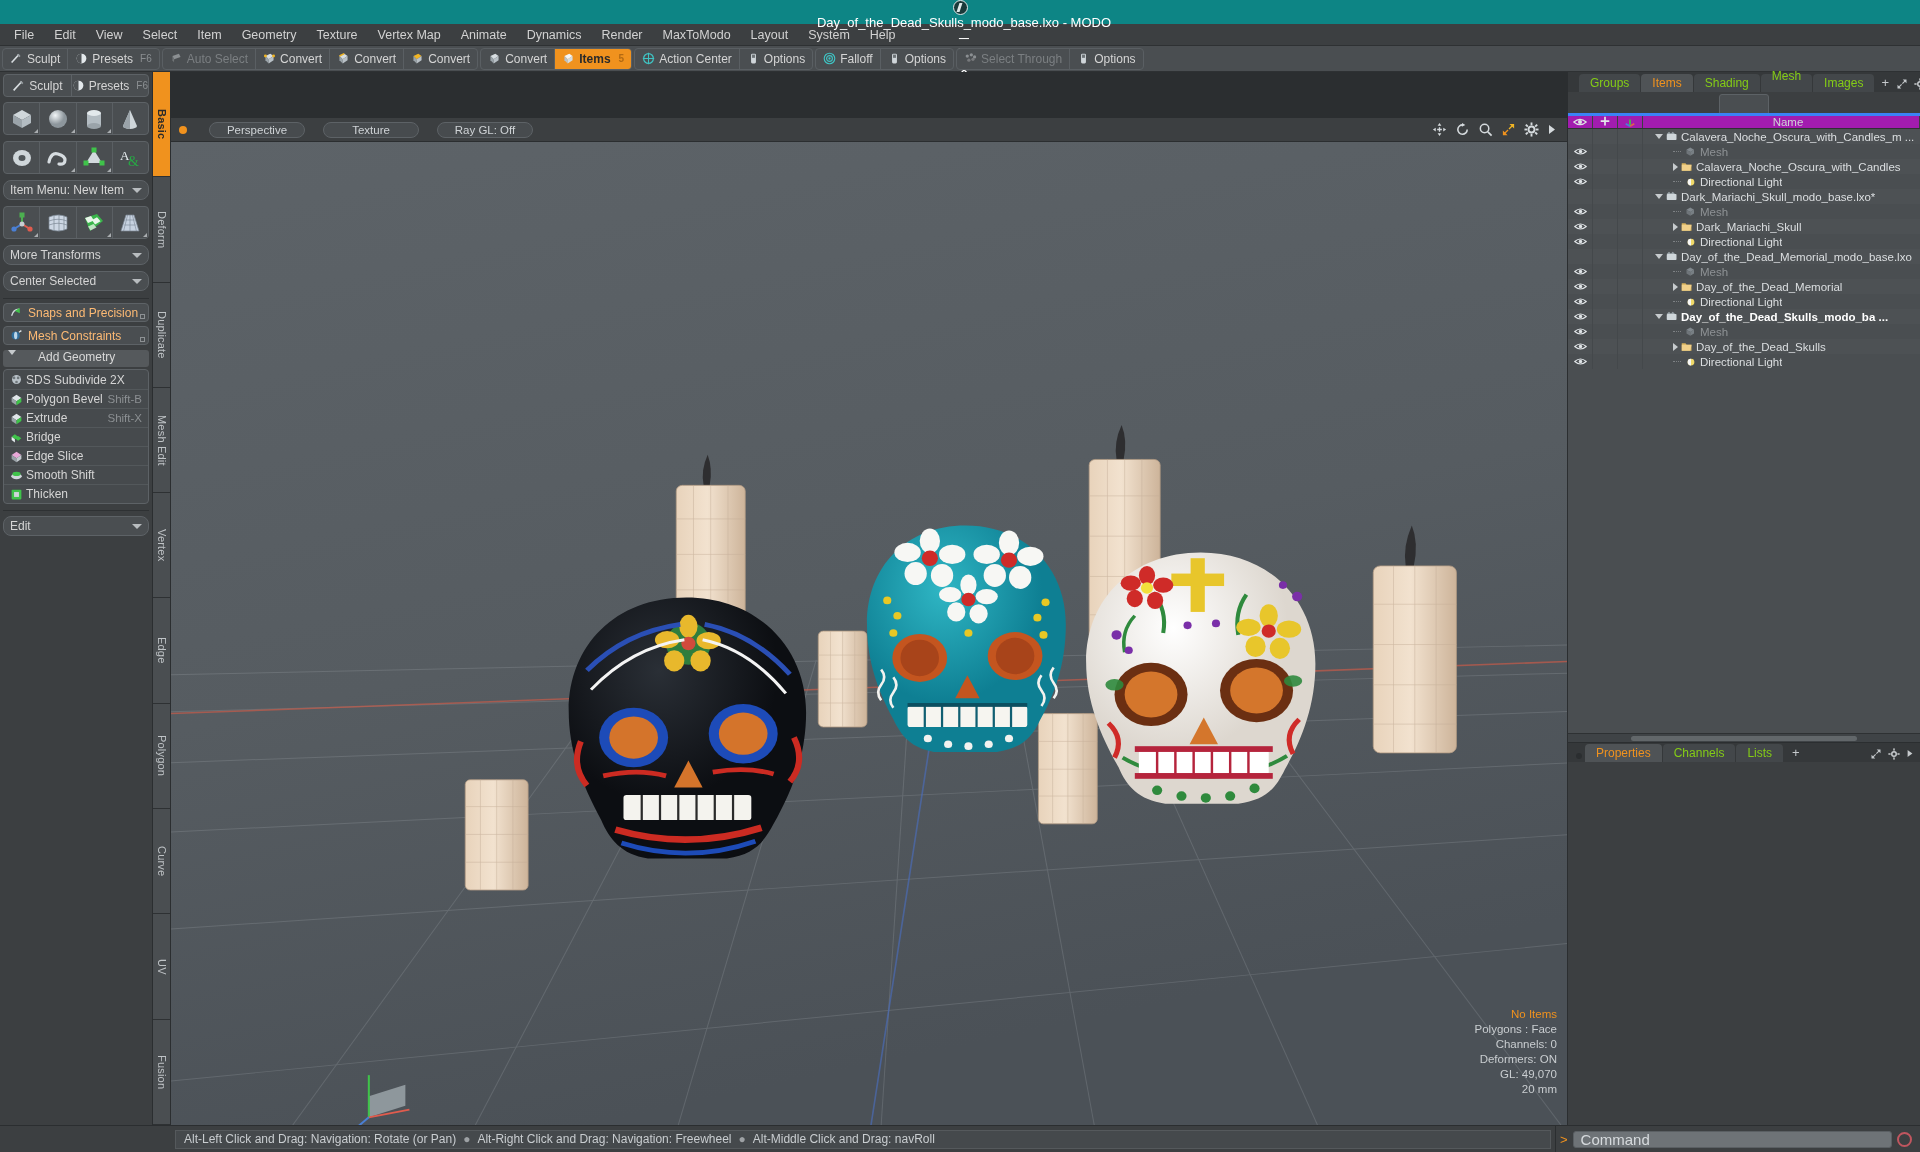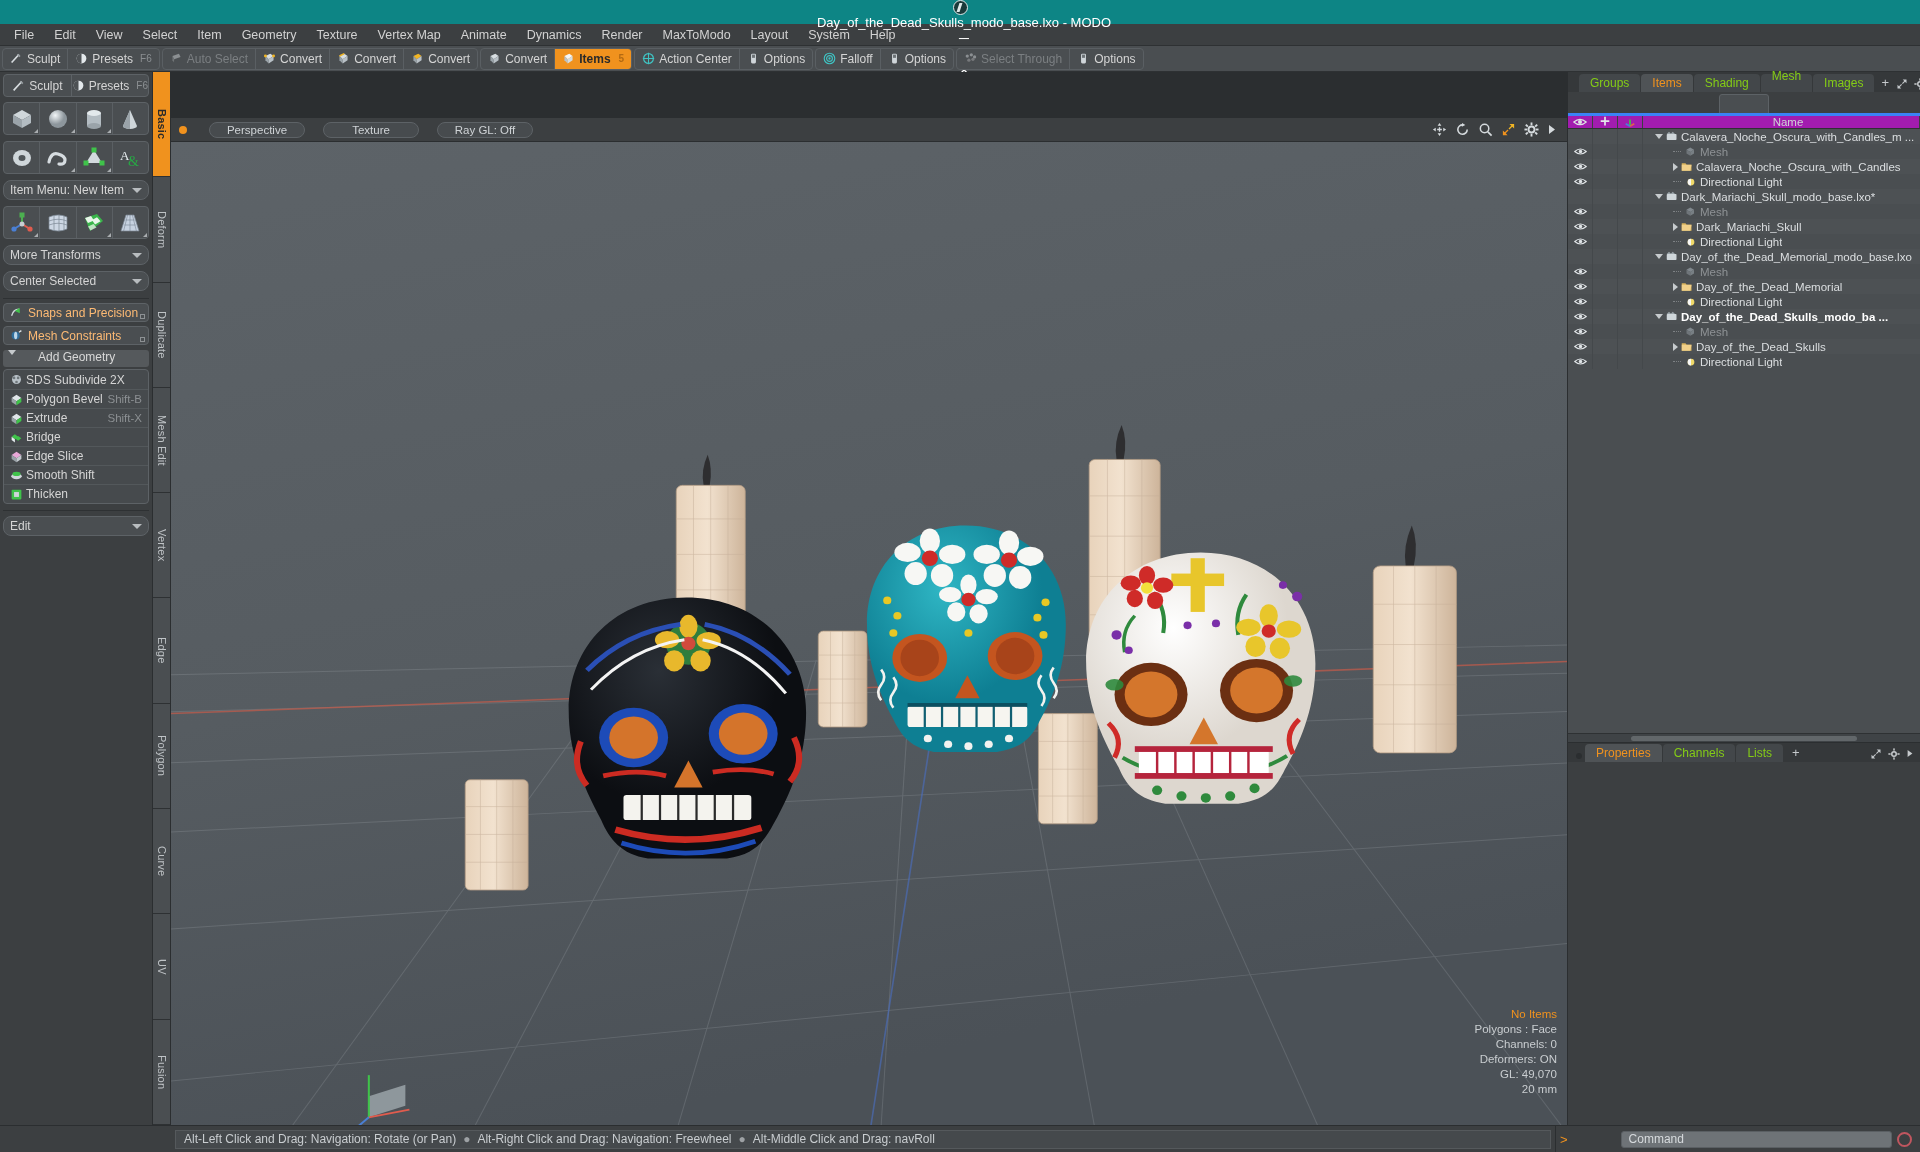--- a/index.html
+++ b/index.html
@@ -161,21 +161,21 @@
   #statusbar{height:27px;background:#3c3f41;display:flex;align-items:center;
              border-top:1px solid #2b2e30;}
   #statusleft{width:171px;height:100%;}
   #statustext{flex:1;height:19px;margin:0 4px;background:#45494c;border:1px solid #55595c;
               display:flex;align-items:center;padding:0 8px;font-size:12px;color:#c9cdd0;}
   #statustext .bullet{color:#9da1a4;margin:0 7px;}
   #cmdwrap{width:365px;display:flex;align-items:center;gap:5px;padding:0 8px 0 4px;height:100%;
            border-left:1px solid #2b2e30;}
   #cmdwrap .gt{color:#f0921e;font-size:13px;}
   #cmdinput{flex:1;height:17px;background:#6e7377;border:1px solid #5a5f63;border-radius:3px;
-            display:flex;align-items:center;padding:0 7px;font-size:12px;color:#d6dadd;margin-left:48px;}
+            display:flex;align-items:center;padding:0 7px;font-size:15px;color:#d6dadd;}
   #recbtn{width:15px;height:15px;border-radius:50%;border:2px solid #c0565f;}
 </style>
 </head>
 <body>
 
 <div id="titlebar">
   <div class="logo"></div>
   <div class="t">Day_of_the_Dead_Skulls_modo_base.lxo - MODO</div>
   <div class="spacer"></div>
   <div class="wbtn">─</div>

